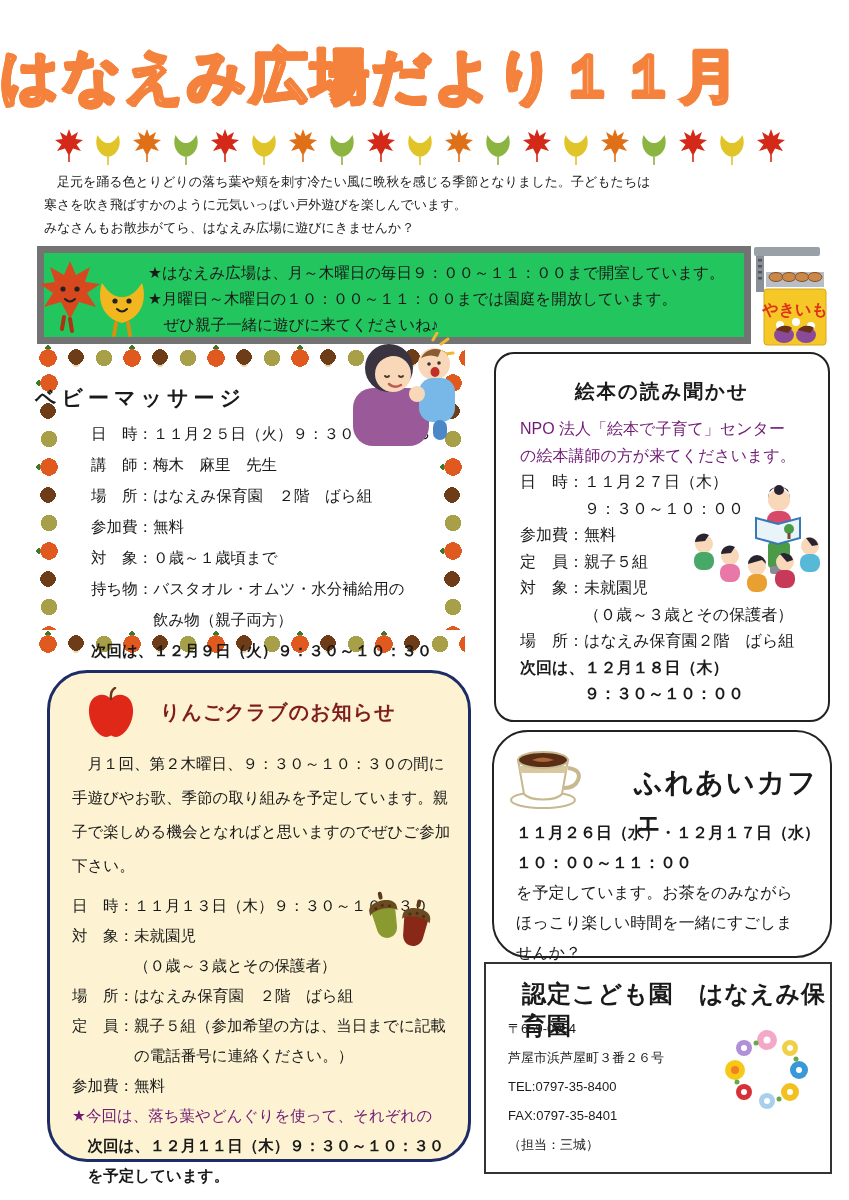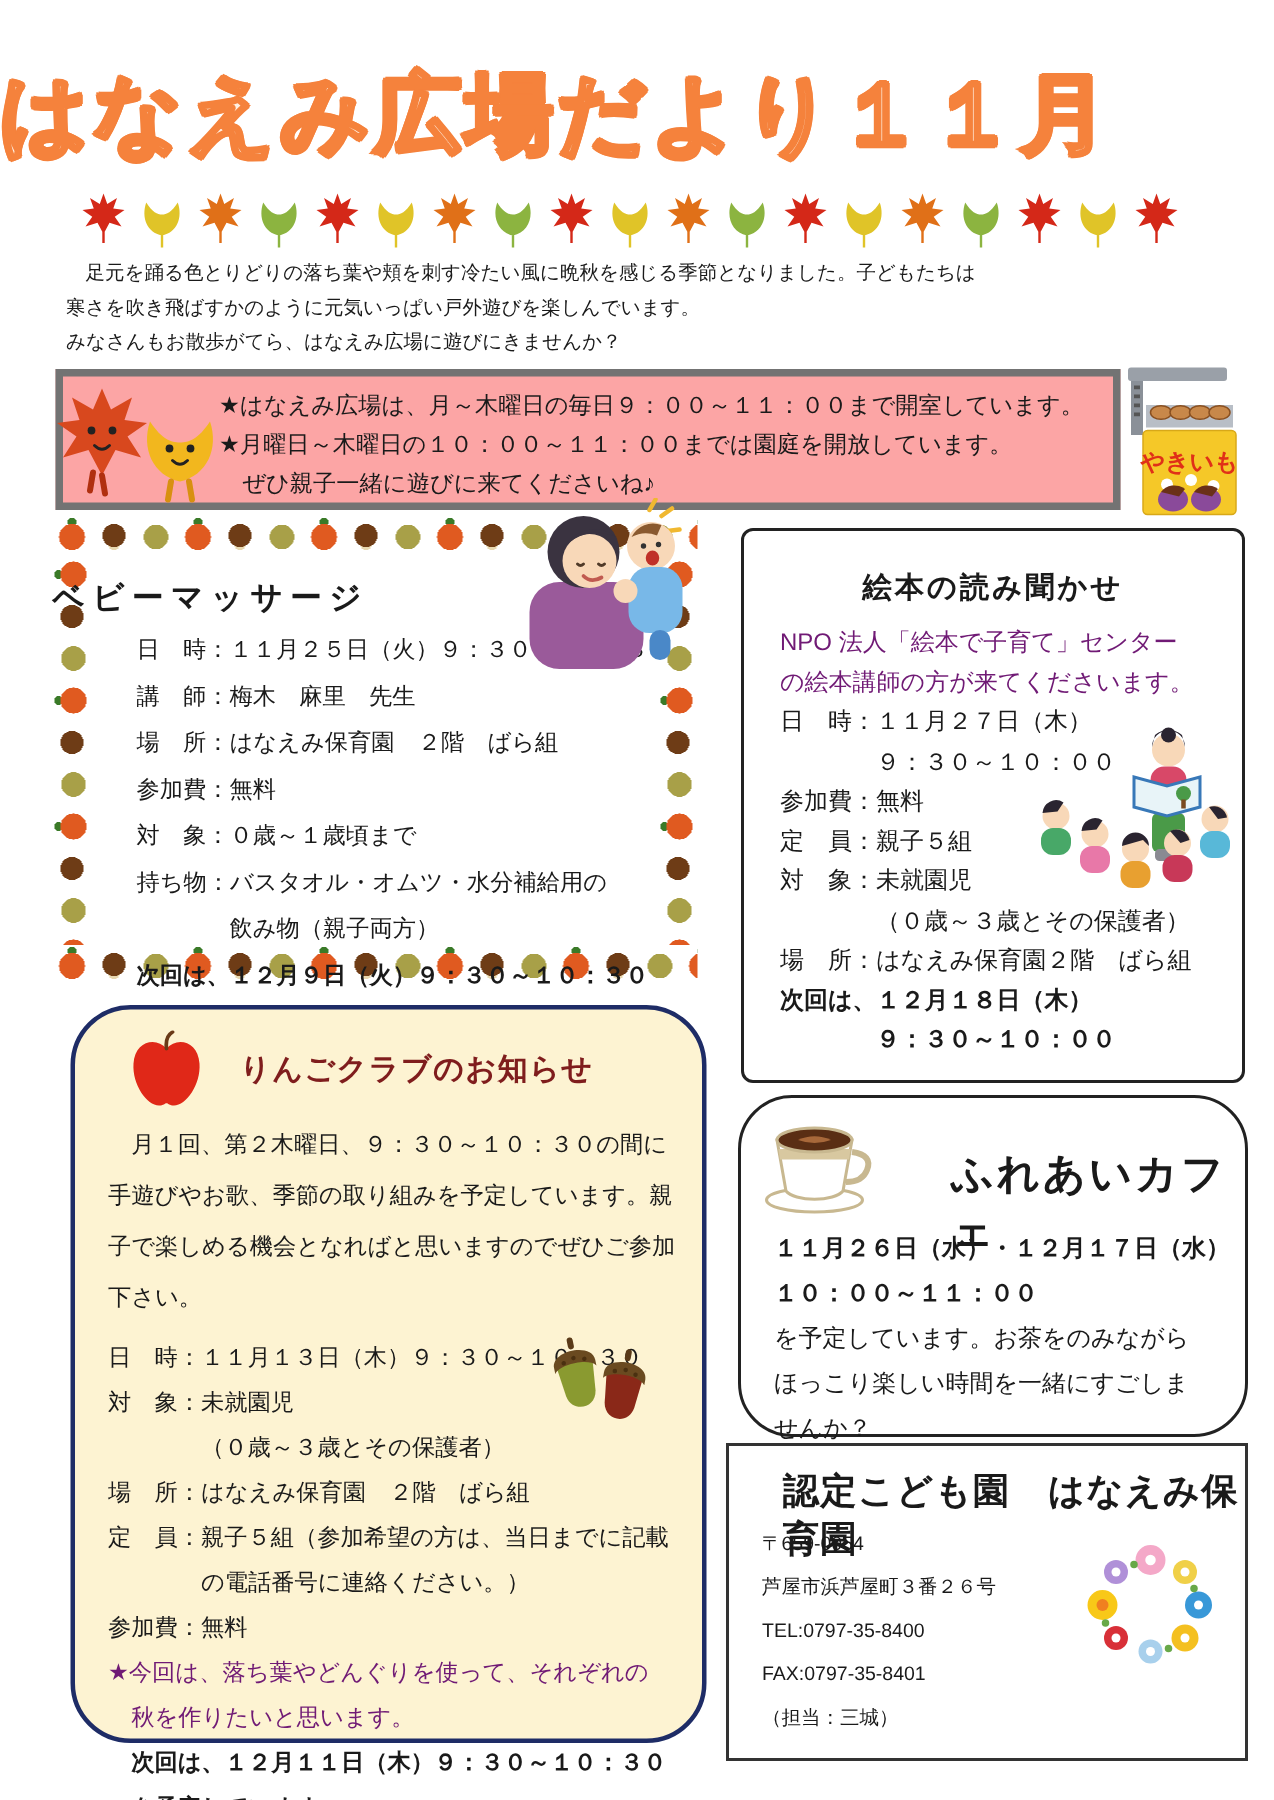--- a/index.html
+++ b/index.html
@@ -17,21 +17,21 @@
     -webkit-text-stroke:2.5px #f5823c;
     text-shadow:-2px 0 0 #f5823c,2px 0 0 #f5823c,0 -2px 0 #f5823c,0 2px 0 #f5823c,
       -1.5px -1.5px 0 #f5823c,1.5px -1.5px 0 #f5823c,-1.5px 1.5px 0 #f5823c,1.5px 1.5px 0 #f5823c;
   }
   .leaf-row{position:absolute;top:122px;left:52px;}
   
   .intro{position:absolute;left:44px;top:170px;width:768px;font-size:13px;line-height:23px;}
   .line{white-space:pre-wrap;}
   
   .notice-box{position:absolute;left:37px;top:246px;width:700px;height:84px;
-    border:5px solid #737373;background:#fca5a5;}
+    border:7px solid #737373;background:#22c55e;}
   .notice-text{position:absolute;left:104px;top:7px;font-size:15.5px;line-height:26px;}
   .leaf-chars{position:absolute;left:-10px;top:4px;}
   .yakiimo{position:absolute;left:692px;top:-8px;}
   
   .baby-box{position:absolute;left:35px;top:344px;width:430px;height:312px;background:#fff;}
   .fruit-h,.fruit-v{position:absolute;pointer-events:none;}
   .fruit-h{left:0;right:0;height:26px;
     background-image:
       radial-gradient(circle 9px  at 13px 14px,#e05a20 96%,transparent 97%),
       radial-gradient(circle 3px  at 13px 4px, #3a7a28 95%,transparent 97%),
@@ -47,21 +47,21 @@
       radial-gradient(circle 8px  at 13px 41px,#6e3c16 96%,transparent 97%),
       radial-gradient(circle 8.5px at 14px 69px,#a8a048 96%,transparent 97%);
     background-size:26px 84px;background-repeat:repeat-y;}
   .fruit-v.left{left:0;} .fruit-v.right{right:0;}
   .baby-title{position:absolute;left:0;top:40px;width:100%;text-align:left;
     font-size:21px;font-weight:bold;letter-spacing:5px;}
   .baby-lines{position:absolute;left:56px;top:74px;font-size:15.5px;line-height:31px;}
   .mother-baby{position:absolute;right:-4px;top:-12px;}
   
   .ehon-box{position:absolute;left:494px;top:352px;width:332px;height:366px;
-    border:2.5px solid #222;border-radius:8px;background:#fff;}
+    border:2.5px solid #222;border-radius:20px;background:#fff;}
   .ehon-title{position:absolute;left:0;top:24px;width:100%;text-align:center;
     font-size:19.5px;font-weight:bold;letter-spacing:2px;}
   .ehon-lines{position:absolute;left:24px;top:62px;font-size:16px;line-height:26.5px;}
   .storytime{position:absolute;right:4px;top:128px;}
   
   .ringo-box{position:absolute;left:47px;top:670px;width:418px;height:486px;
     border:3px solid #1e2c66;border-radius:40px;background:#fdf3d2;}
   .apple-icon{position:absolute;left:34px;top:14px;}
   .ringo-title{position:absolute;left:110px;top:26px;font-size:20px;font-weight:bold;color:#7f1d1d;letter-spacing:1px;}
   .ringo-para{position:absolute;left:22px;top:74px;width:382px;font-size:15.5px;line-height:34px;}
@@ -266,21 +266,20 @@
       </div>
     <div class="ringo-lines">
         <div class="line">日　時：１１月１３日（木）９：３０～１０：３０</div>
         <div class="line">対　象：未就園児</div>
         <div class="line">　　　　（０歳～３歳とその保護者）</div>
         <div class="line">場　所：はなえみ保育園　２階　ばら組</div>
         <div class="line">定　員：親子５組（参加希望の方は、当日までに記載</div>
         <div class="line">　　　　の電話番号に連絡ください。）</div>
         <div class="line">参加費：無料</div>
         <div class="line c-red">★今回は、落ち葉やどんぐりを使って、それぞれの</div>
-        <div class="line c-red">　秋を作りたいと思います。</div>
         <div class="line c-bold">　次回は、１２月１１日（木）９：３０～１０：３０</div>
         <div class="line c-bold">　を予定しています。</div>
       </div>
     <svg class="acorns" width="76" height="80" viewBox="0 0 76 80">
       <g transform="rotate(-12 24 40)">
         <path d="M12 28 C 12 18 36 18 36 28 L 34 46 C 32 58 16 58 14 46 Z" fill="#8a9a30"></path>
         <path d="M10 26 C 10 14 38 14 38 26 l0 4 C 34 24 14 24 10 30 Z" fill="#6a4a20"></path>
         <rect x="22" y="8" width="4" height="8" rx="2" fill="#5a3a18"></rect>
         <circle cx="17" cy="24" r="1.5" fill="#4a3010"></circle>
           <circle cx="24" cy="22" r="1.5" fill="#4a3010"></circle>

